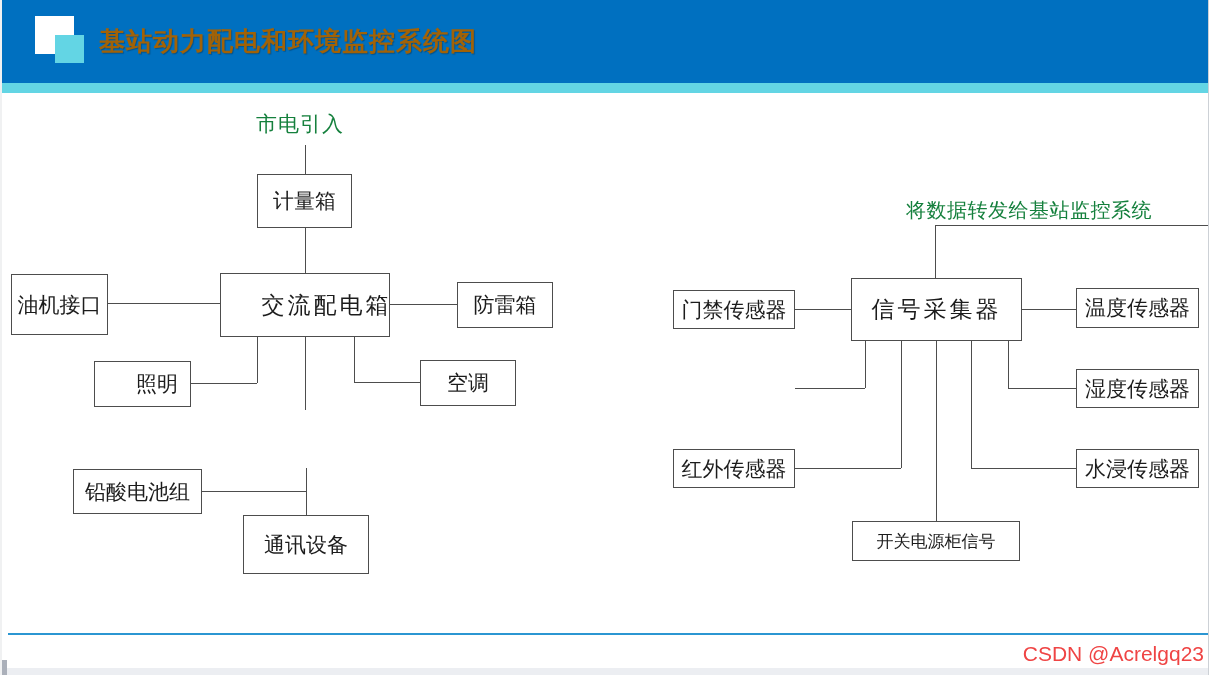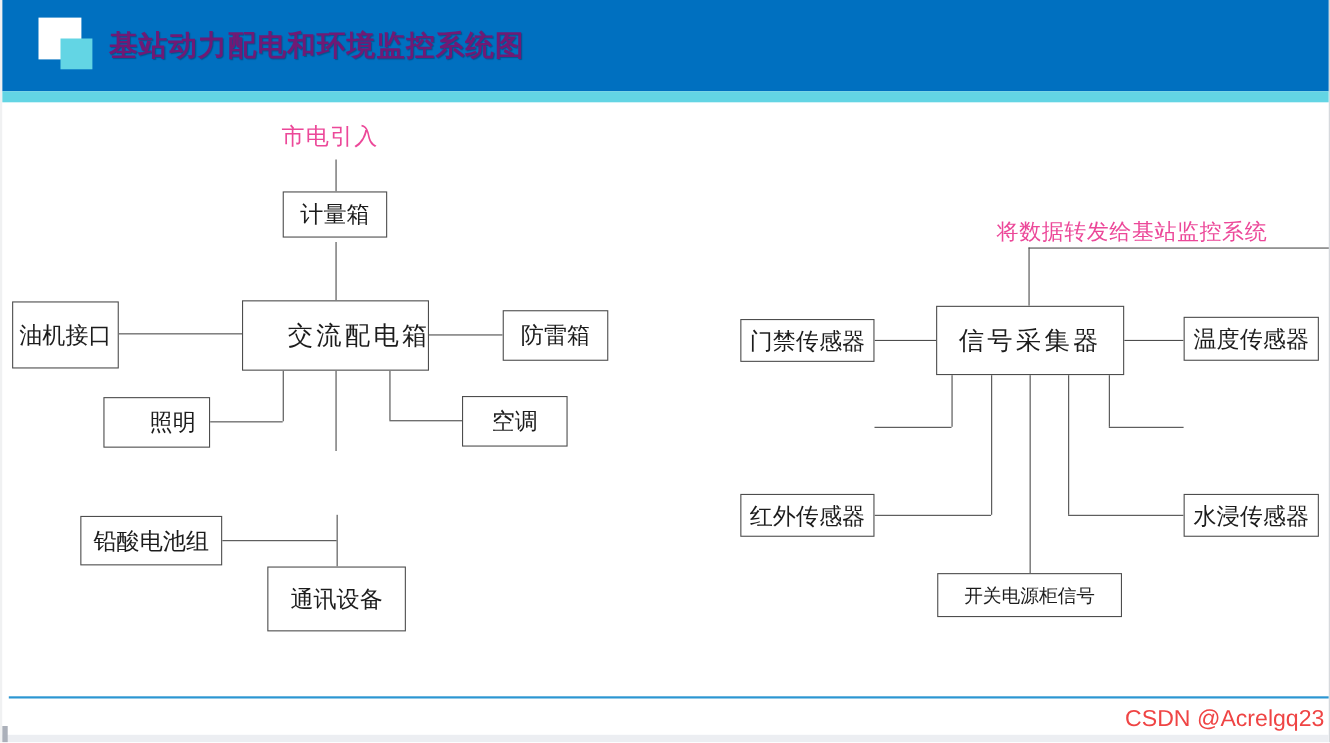--- a/index.html
+++ b/index.html
@@ -26,39 +26,39 @@
     position:absolute;left:33px;top:16px;width:39px;height:38px;
     background:#ffffff;
   }
   .logo-cyan{
     position:absolute;left:53px;top:35px;width:29px;height:28px;
     background:#63D5E4;
   }
   .page-title{
     position:absolute;left:97px;top:0;height:83px;
     display:flex;align-items:center;
-    color:#701a75;font-size:26px;font-weight:bold;letter-spacing:1px;
+    color:#a16207;font-size:26px;font-weight:bold;letter-spacing:1px;
     text-shadow:1px 1px 1px rgba(0,0,0,0.25);
   }
   
   .node{
     position:absolute;
     border:1px solid #4d4d4d;
     background:#ffffff;
     display:flex;align-items:center;justify-content:center;
     font-family:"DejaVu Serif","Liberation Serif",serif;
     color:#1c1c1c;font-size:21px;
     box-sizing:border-box;
     white-space:nowrap;
   }
   .node.big{font-size:23px;letter-spacing:3px;}
   .free-label{
     position:absolute;
     font-family:Liberation Serif, serif;
-    color:#ec4899;font-size:21px;letter-spacing:1px;
+    color:#15803d;font-size:21px;letter-spacing:1px;
     white-space:nowrap;
   }
   .hline,.vline{position:absolute;background:#4d4d4d;}
   .hline{height:1px;}
   .vline{width:1px;}
   
   .footer-rule{
     position:absolute;left:6px;right:0;top:633px;height:2px;
     background:#2B96D2;
   }
@@ -94,21 +94,21 @@
   <div class="hline" style="left:106px;top:303px;width:112px;"></div>
   <div class="hline" style="left:388px;top:304px;width:67px;"></div>
   <div class="vline" style="left:255px;top:337px;height:46px;"></div>
   <div class="hline" style="left:189px;top:383px;width:66px;"></div>
   <div class="vline" style="left:352px;top:337px;height:45px;"></div>
   <div class="hline" style="left:352px;top:382px;width:66px;"></div>
   <div class="vline" style="left:303px;top:337px;height:73px;"></div>
   <div class="vline" style="left:304px;top:468px;height:47px;"></div>
   <div class="hline" style="left:200px;top:491px;width:104px;"></div>
 
-  <div class="node" style="left:255px;top:174px;width:95px;height:42px;">计量箱</div>
+  <div class="node" style="left:255px;top:174px;width:95px;height:54px;">计量箱</div>
   <div class="node big" style="left:218px;top:273px;width:170px;height:64px;padding-left:43px;">交流配电箱</div>
   <div class="node" style="left:9px;top:274px;width:97px;height:61px;">油机接口</div>
   <div class="node" style="left:455px;top:282px;width:96px;height:46px;">防雷箱</div>
   <div class="node" style="left:92px;top:361px;width:97px;height:46px;padding-left:29px;">照明</div>
   <div class="node" style="left:418px;top:360px;width:96px;height:46px;">空调</div>
   <div class="node" style="left:71px;top:469px;width:129px;height:45px;">铅酸电池组</div>
   <div class="node" style="left:241px;top:515px;width:126px;height:59px;">通讯设备</div>
 
   <div class="free-label" style="left:904px;top:197px;font-size:20px;letter-spacing:0.5px;">将数据转发给基站监控系统</div>
 
@@ -122,20 +122,21 @@
   <div class="hline" style="left:793px;top:468px;width:106px;"></div>
   <div class="vline" style="left:934px;top:341px;height:180px;"></div>
   <div class="vline" style="left:969px;top:341px;height:127px;"></div>
   <div class="hline" style="left:969px;top:468px;width:105px;"></div>
   <div class="vline" style="left:1006px;top:341px;height:47px;"></div>
   <div class="hline" style="left:1006px;top:388px;width:68px;"></div>
 
   <div class="node big" style="left:849px;top:278px;width:171px;height:63px;text-align:right;">信号采集器</div>
   <div class="node" style="left:671px;top:290px;width:122px;height:39px;">门禁传感器</div>
   <div class="node" style="left:1074px;top:288px;width:123px;height:40px;">温度传感器</div>
+  <div class="node" style="left:1074px;top:369px;width:123px;height:39px;">湿度传感器</div>
   <div class="node" style="left:671px;top:449px;width:122px;height:39px;">红外传感器</div>
   <div class="node" style="left:1074px;top:449px;width:123px;height:39px;">水浸传感器</div>
   <div class="node" style="left:850px;top:521px;width:168px;height:40px;font-size:17px;">开关电源柜信号</div>
 
   <div class="footer-rule"></div>
   <div class="watermark">CSDN @Acrelgq23</div>
   <div class="bottom-strip"></div>
   <div class="corner-chip"></div>
 
 </div>

